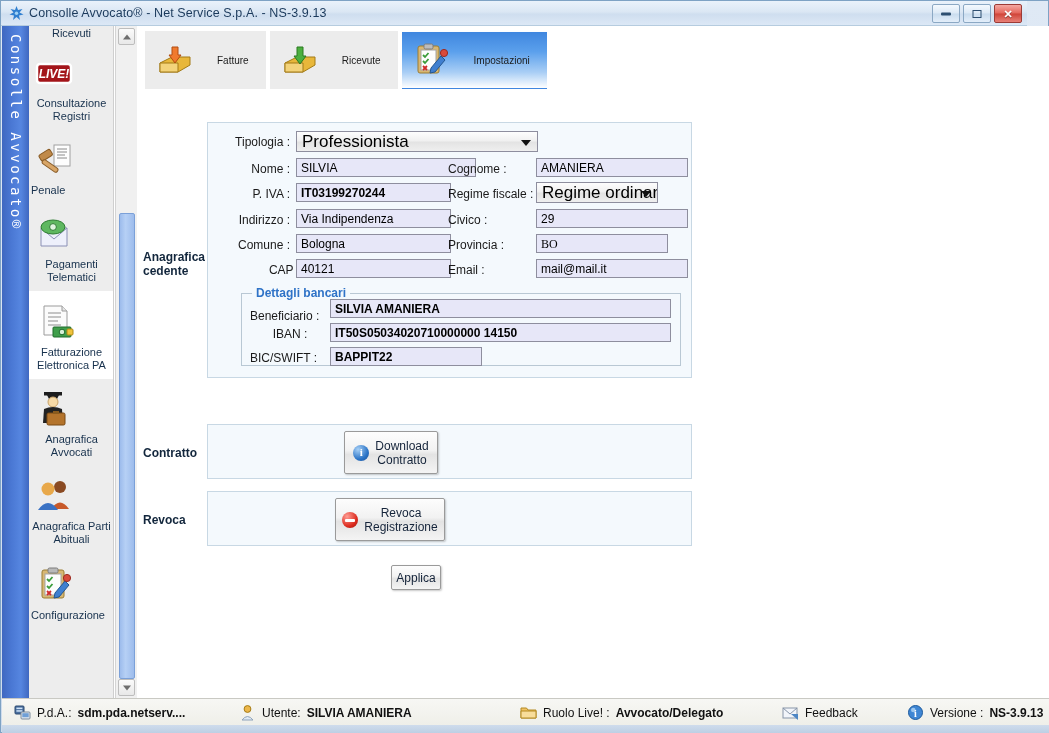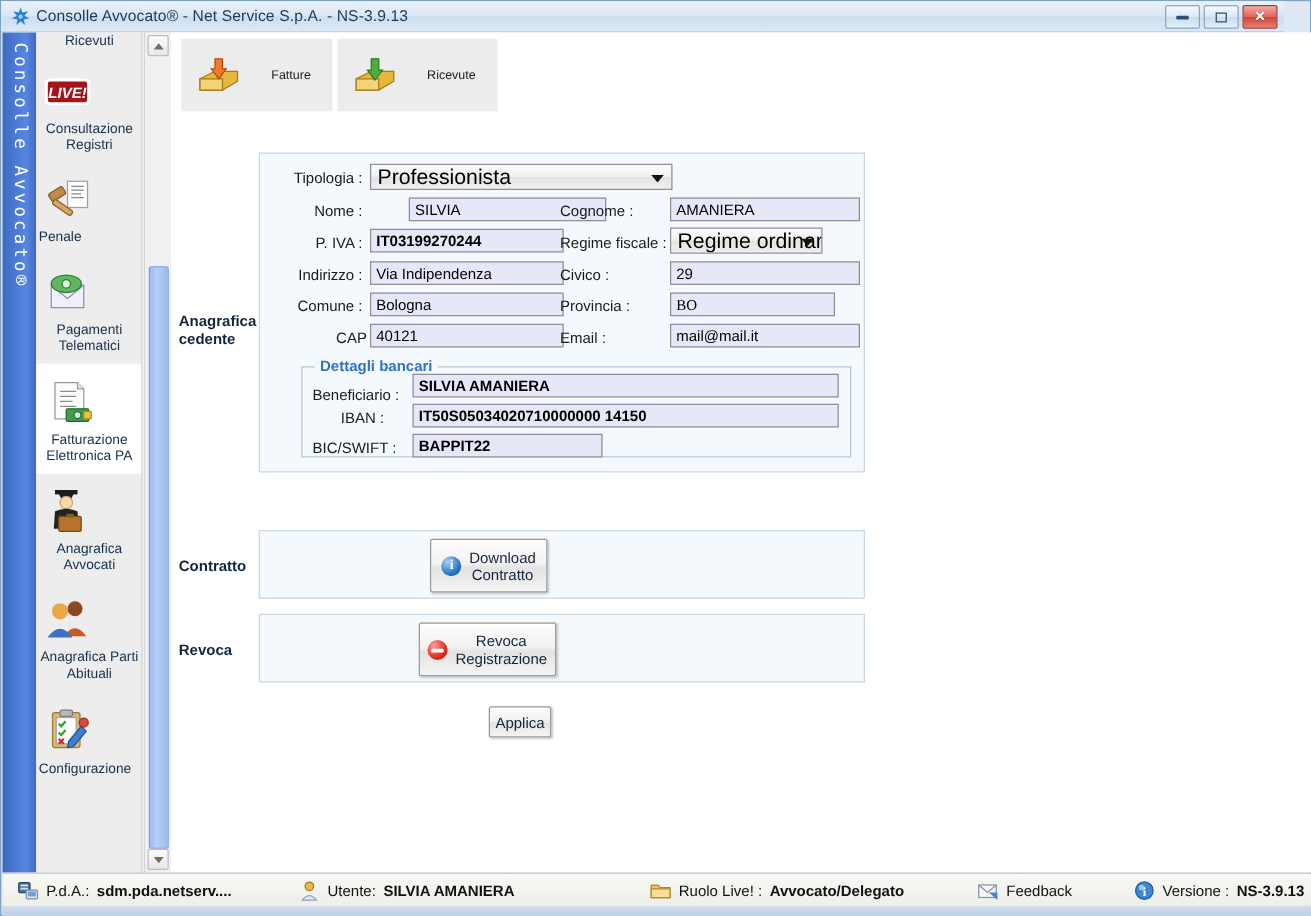--- a/index.html
+++ b/index.html
@@ -368,39 +368,56 @@
         <div class="tab">
           <div class="tabicon">
             <svg width="38" height="38" viewBox="0 0 38 38">
               <path d="M4 22 L16 16 L34 16 L34 24 L22 31 L4 31 Z" fill="#e8b73a" stroke="#a37b16"></path>
               <path d="M4 22 L22 22 L22 31 L4 31 Z" fill="#f3d37a" stroke="#a37b16"></path>
               <path d="M19 23 L13 15 L16 15 L16 6 L22 6 L22 15 L25 15 Z" fill="#4caf3f" stroke="#2b7a20"></path>
             </svg>
           </div>
           <span class="tablabel">Ricevute</span>
         </div>
+        <div class="tab active">
+          <div class="tabicon">
+            <svg width="38" height="38" viewBox="0 0 38 38">
+              <rect x="5" y="5" width="21" height="27" rx="2" fill="#d8b772" stroke="#9b7c33"></rect>
+              <rect x="8" y="9" width="15" height="20" fill="#fdfdfd" stroke="#a5a5a5"></rect>
+              <rect x="11" y="3" width="9" height="5" rx="1.5" fill="#bcbcbc" stroke="#7c7c7c"></rect>
+              <g stroke="#3a9c3a" stroke-width="1.8" fill="none">
+                    <path d="M10 14 l2 2 l3.5 -4"></path>
+                    <path d="M10 20 l2 2 l3.5 -4"></path>
+                  </g>
+              <path d="M10 25 l4 4 M14 25 l-4 4" stroke="#cf2a2a" stroke-width="1.8"></path>
+              <path d="M18 27 L28 15 L32 19 L22 31 L17 32 Z" fill="#3f7fd0" stroke="#24568f"></path>
+              <circle cx="31" cy="12" r="3.6" fill="#d84a3c" stroke="#9c2a20"></circle>
+            </svg>
+          </div>
+          <span class="tablabel">Impostazioni</span>
+        </div>
       </div>
 
       <div class="formzone">
 
         <div class="rowlabel" style="left:6px;top:158px;width:70px;">
           <span>Anagrafica</span><br>
           <span>cedente</span>
         </div>
 
         <div class="panel" style="left:70px;top:30px;width:485px;height:256px;">
 
           <div class="fld-label" style="left:10px;top:12px;width:72px;">Tipologia :</div>
           <div class="combo" style="left:88px;top:8px;width:242px;">
             <span>Professionista</span>
             <i class="arw"></i>
           </div>
 
           <div class="fld-label" style="left:10px;top:39px;width:72px;">Nome :</div>
-          <div class="inp" style="left:88px;top:35px;width:158px;margin-left:31px;">SILVIA</div>
+          <div class="inp" style="left:88px;top:35px;width:180px;">SILVIA</div>
           <div class="fld-label" style="left:240px;top:39px;width:72px;text-align:left;">Cognome :</div>
           <div class="inp" style="left:328px;top:35px;width:152px;">AMANIERA</div>
 
           <div class="fld-label" style="left:10px;top:64px;width:72px;">P. IVA :</div>
           <div class="inp b" style="left:88px;top:60px;width:155px;">IT03199270244</div>
           <div class="fld-label" style="left:240px;top:64px;width:88px;text-align:left;">Regime fiscale :</div>
           <div class="combo" style="left:328px;top:59px;width:122px;">
             <span>Regime ordinario</span>
             <i class="arw"></i>
           </div>

